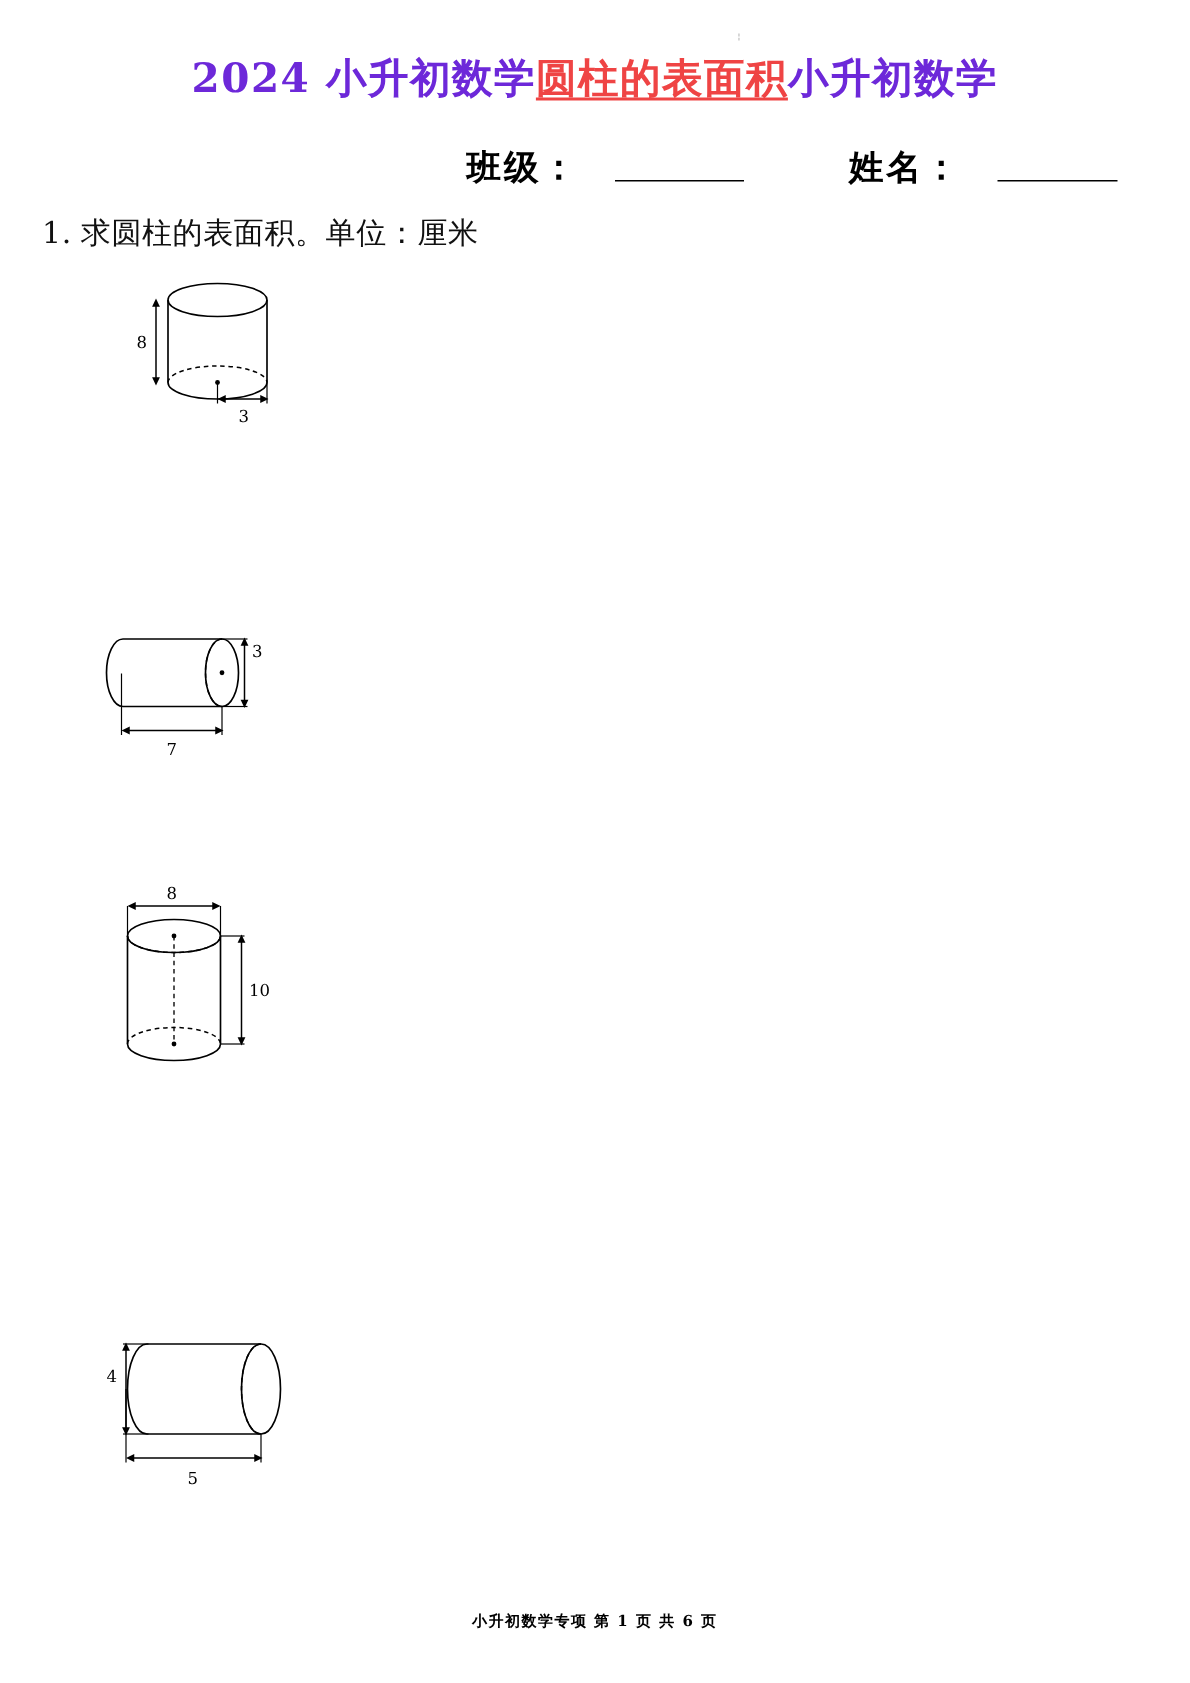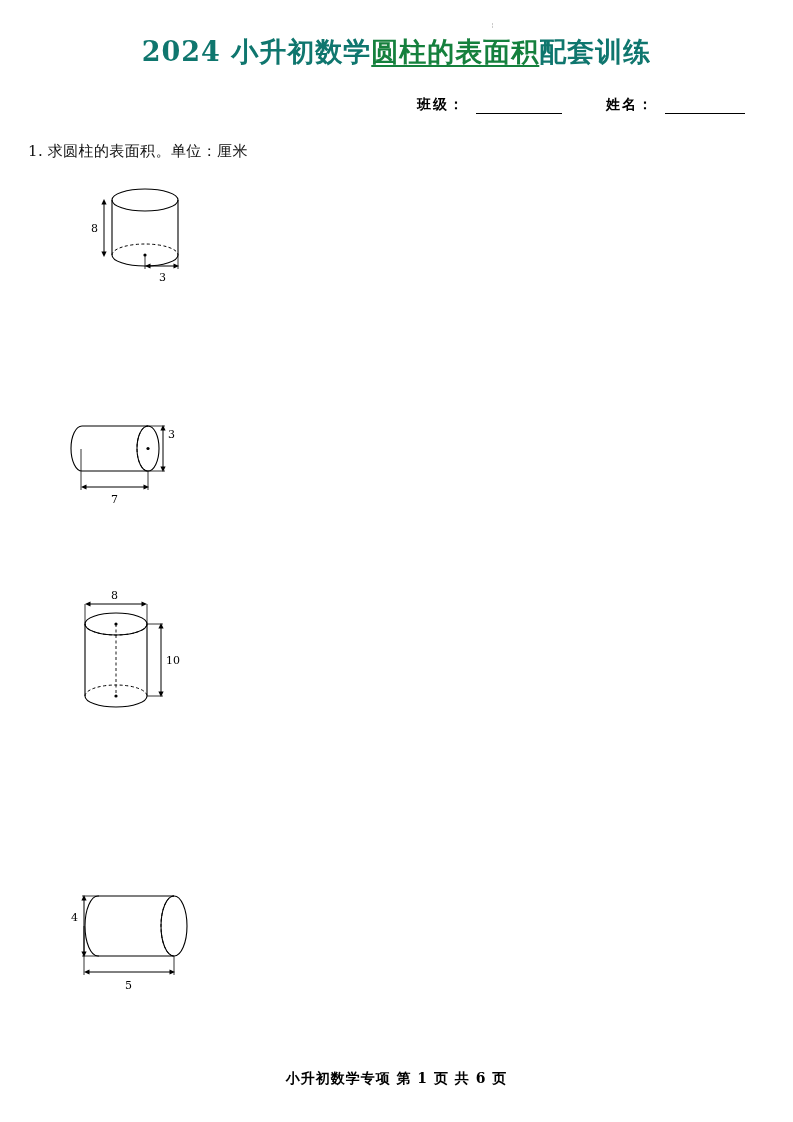--- a/index.html
+++ b/index.html
@@ -28,54 +28,54 @@
     top: 34px;
     left: 0;
     width: 793px;
     text-align: center;
     font-family: "DejaVu Serif", serif;
     font-weight: bold;
     font-size: 27px;
     letter-spacing: 1px;
     white-space: nowrap;
   }
-  .title .t-black { color: #0f766e; }
+  .title .t-black { color: #6d28d9; }
   .title .t-red {
-    color: #15803d;
+    color: #ef4444;
     text-decoration: underline;
     text-underline-offset: 4px;
   }
 
   
   .idline {
     position: absolute;
     top: 96px;
     right: 48px;
     font-family: "DejaVu Serif", serif;
     font-weight: bold;
-    font-size: 14px;
+    font-size: 23px;
     display: flex;
-    align-items: flex-end;
-    gap: 11px;
+    align-items: center;
+    gap: 24px;
   }
   .idline .lbl { letter-spacing: 2px; }
   .blank {
     display: inline-block;
     width: 86px;
     border-bottom: 1.6px solid #000;
     height: 17px;
   }
   .blank.short { width: 80px; }
   .gap { display: inline-block; width: 22px; }
 
   
   .q {
     position: absolute;
     left: 28px;
-    font-size: 15px;
+    font-size: 20px;
     font-family: "Liberation Sans", sans-serif;
     color: #111;
     letter-spacing: 0.4px;
     white-space: nowrap;
   }
   .q .num { font-family: "DejaVu Serif", serif; }
 
   .fig { position: absolute; }
 
   svg { display: block; overflow: visible; }
@@ -87,40 +87,40 @@
 
   
   .footer {
     position: absolute;
     bottom: 34px;
     left: 0;
     width: 793px;
     text-align: center;
     font-family: "DejaVu Serif", serif;
     font-weight: bold;
-    font-size: 14px;
+    font-size: 10px;
     letter-spacing: 1px;
   }
   .tiny-mark {
     position: absolute;
     top: 22px;
     left: 492px;
     font-size: 5px;
     color: #888;
   }
 </style>
 </head>
 <body>
 
 <div class="page">
 
   <div class="tiny-mark">¦</div>
 
   <div class="title">
-    <span class="t-black">2024 小升初数学</span><span class="t-red">圆柱的表面积</span><span class="t-black">配套训练</span>
+    <span class="t-black">2024 小升初数学</span><span class="t-red">圆柱的表面积</span><span class="t-black">小升初数学</span>
   </div>
 
   <div class="idline">
     <span class="lbl">班级：</span>
     <span class="blank"></span>
     <span class="gap"></span>
     <span class="lbl">姓名：</span>
     <span class="blank short"></span>
   </div>
 

